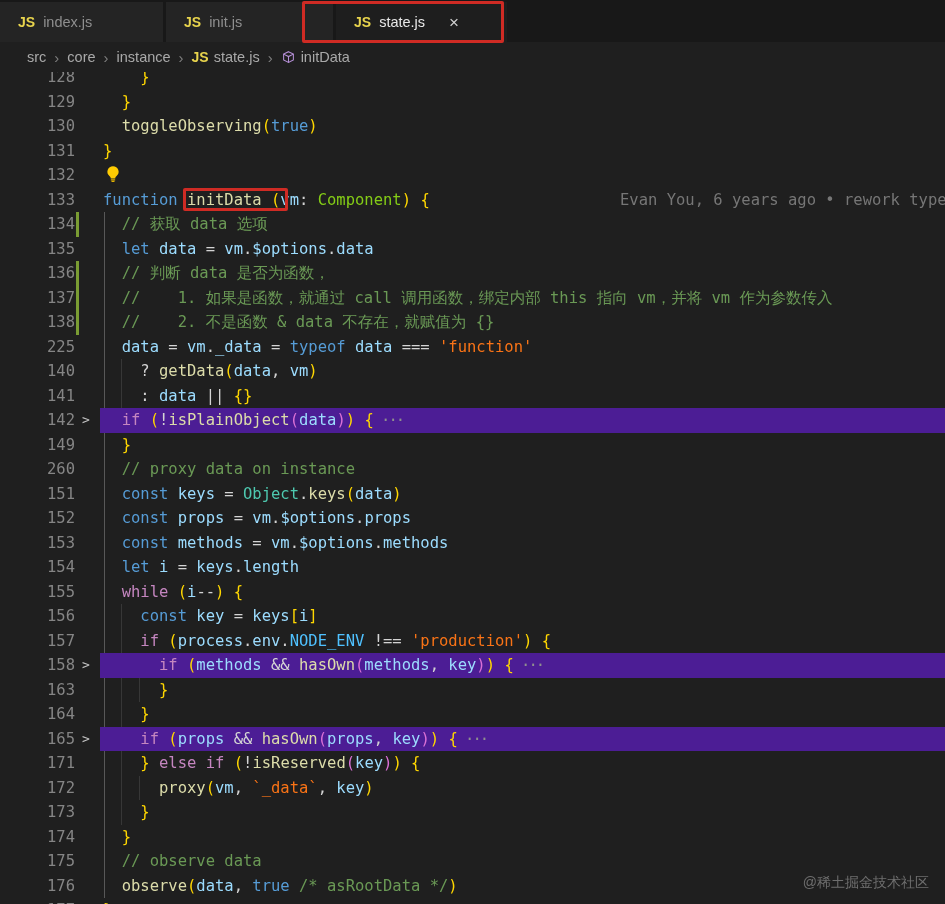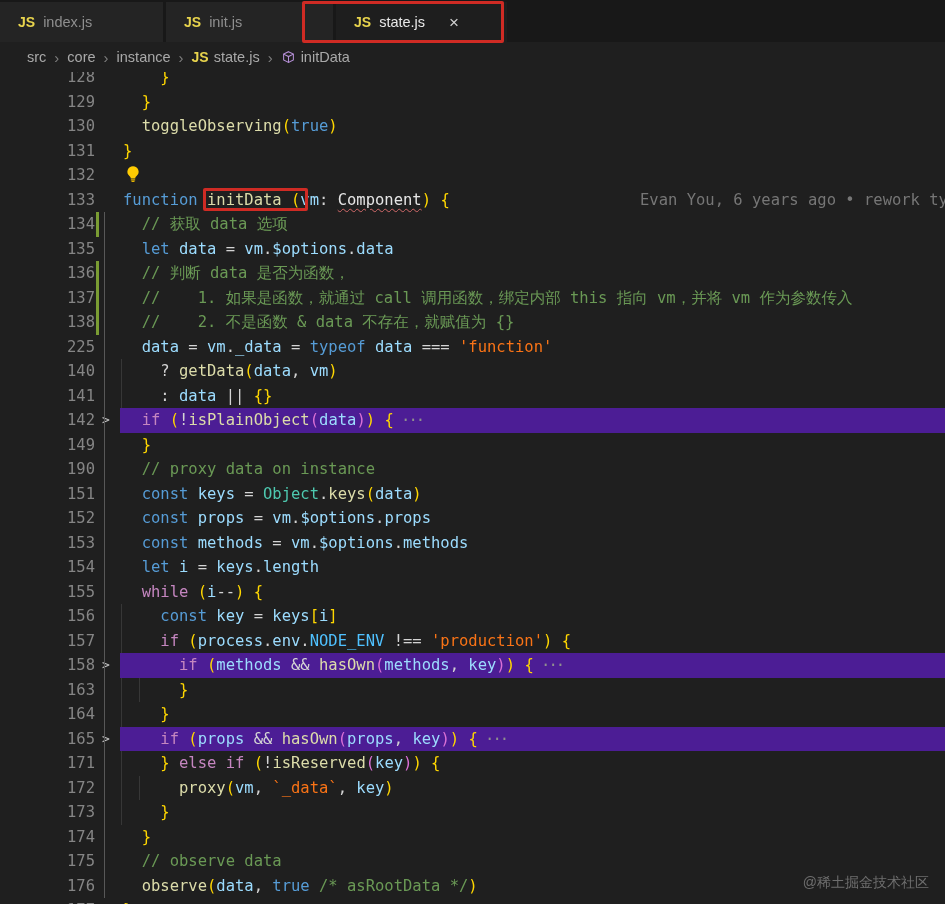--- a/index.html
+++ b/index.html
@@ -19,36 +19,36 @@
        border:3px solid #cf2b24;border-radius:2px;z-index:6;pointer-events:none;}
   
   .breadcrumb{height:30px;display:flex;align-items:center;padding-left:27px;gap:8px;
        background:#1f1f1f;color:#a9a9a9;font-size:14.5px;}
   .bc-sep{color:#7f7f7f;font-size:15px;}
   .bc-item{display:flex;align-items:center;gap:5px;cursor:pointer;}
   .cubeicon svg{display:block}
   
   .editor{position:absolute;left:0;top:72px;width:945px;height:832px;overflow:hidden;background:#1f1f1f;}
   .rows{position:absolute;left:0;top:-7px;width:945px;}
-  .row{display:flex;height:24.5px;line-height:24.5px;font-family:"DejaVu Sans Mono","Liberation Mono",monospace;font-size:15.5px;padding-left:20px;}
+  .row{display:flex;height:24.5px;line-height:24.5px;font-family:"DejaVu Sans Mono","Liberation Mono",monospace;font-size:15.5px;}
   .gut{flex:0 0 100px;position:relative;color:#858585;}
   .num{position:absolute;right:25px;top:0;}
   .chbar{position:absolute;left:76px;top:0;bottom:0;width:3px;background:#7a9c33;}
   .chev{position:absolute;left:82px;top:0;color:#c5c5c5;font-size:13px;cursor:pointer;}
   .code{flex:1 1 auto;white-space:pre;padding-left:3px;position:relative;z-index:2;color:#d4d4d4;}
   .row.hl .code{background:#4c1d95;}
   
   .tk-k{color:#569cd6}.tk-c{color:#c586c0}.tk-f{color:#dcdcaa}.tk-v{color:#9cdcfe}
   .tk-t{color:#4ec9b0}.tk-s{color:#f97316}.tk-g{color:#6a9955}.tk-p{color:#d4d4d4}
   .tk-n{color:#4fc1ff}.tk-P1{color:#ffd700}.tk-P2{color:#da70d6}
   .tk-e{color:#8f8f8f;letter-spacing:-2px;}
   .tk-fbox{color:#dcdcaa;position:relative;}
   .tk-fbox::after{content:"";position:absolute;left:-4px;right:-26px;top:-3px;bottom:-2px;
        border:3px solid #cf2b24;border-radius:2px;pointer-events:none;}
-  .tk-tsq{color:#e5e5e5;text-decoration:underline;text-decoration-style:wavy;
+  .tk-tsq{color:#84cc16;text-decoration-style:wavy;
        text-decoration-color:#d16969;text-decoration-thickness:1px;text-underline-offset:3px;}
   .blame{position:absolute;left:520px;top:0;color:#767676;white-space:pre;}
   .bulb{display:inline-block;width:18px;height:18px;vertical-align:-3px;margin-left:1px;cursor:pointer;}
   
   .guide{position:absolute;width:1px;background:#373737;z-index:1;}
   .guide.active{background:#585858;}
   .watermark{position:absolute;right:16px;bottom:12px;color:#6e6e6e;font-size:14px;z-index:4;}
 </style>
 </head>
 <body>
@@ -208,21 +208,21 @@
         <div class="code"><span class="tk-p">  </span><span class="tk-c">if</span><span class="tk-p"> </span><span class="tk-P1">(</span><span class="tk-p">!</span><span class="tk-f">isPlainObject</span><span class="tk-P2">(</span><span class="tk-v">data</span><span class="tk-P2">)</span><span class="tk-P1">)</span><span class="tk-p"> </span><span class="tk-P1">{</span><span class="tk-e"> ···</span></div>
       </div>
       <div class="row">
         <div class="gut">
           <span class="num">149</span>
         </div>
         <div class="code"><span class="tk-p">  </span><span class="tk-P1">}</span></div>
       </div>
       <div class="row">
         <div class="gut">
-          <span class="num">190</span>
+          <span class="num">260</span>
         </div>
         <div class="code"><span class="tk-p">  </span><span class="tk-g">// proxy data on instance</span></div>
       </div>
       <div class="row">
         <div class="gut">
           <span class="num">151</span>
         </div>
         <div class="code"><span class="tk-p">  </span><span class="tk-k">const</span><span class="tk-p"> </span><span class="tk-v">keys</span><span class="tk-p"> = </span><span class="tk-t">Object</span><span class="tk-p">.</span><span class="tk-f">keys</span><span class="tk-P1">(</span><span class="tk-v">data</span><span class="tk-P1">)</span></div>
       </div>
       <div class="row">

